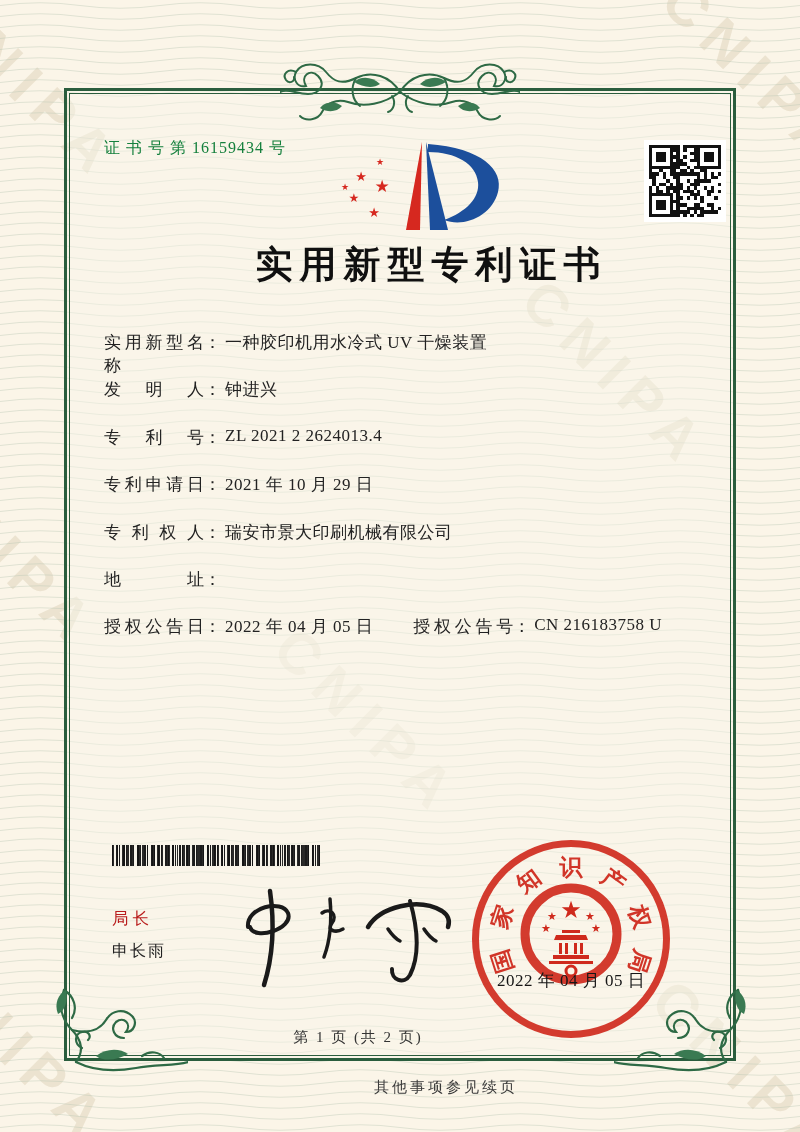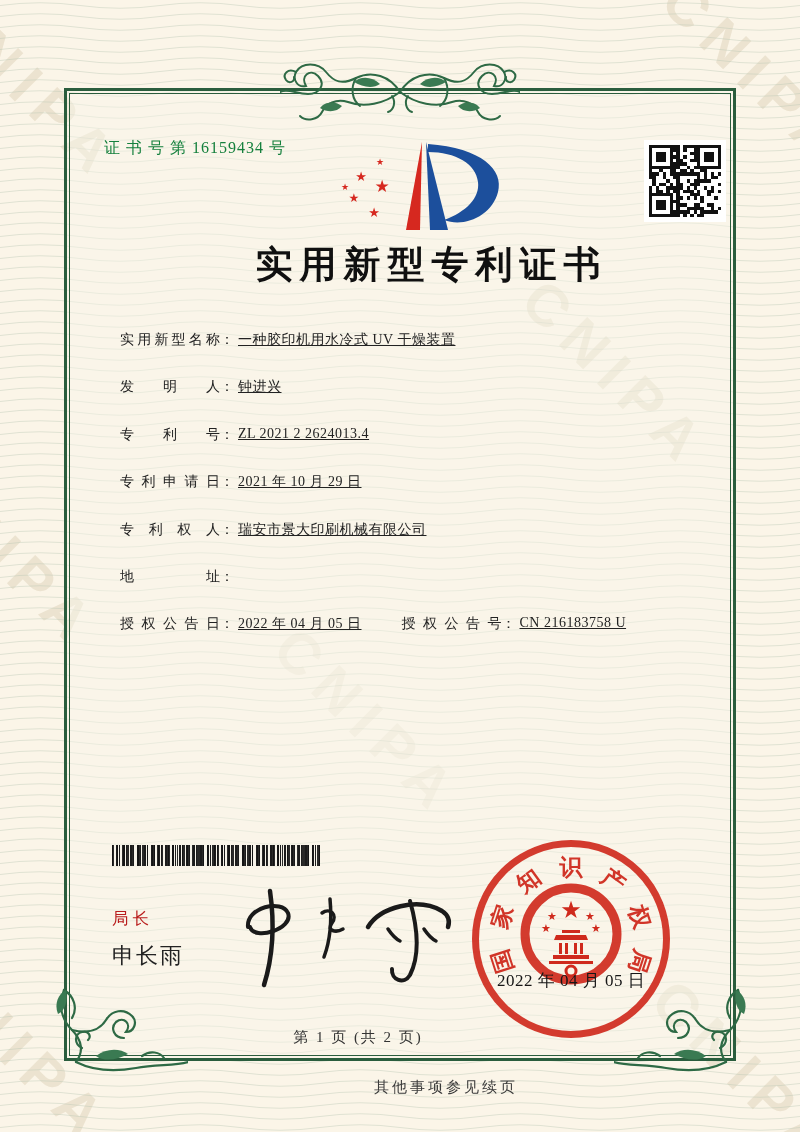--- a/index.html
+++ b/index.html
@@ -44,39 +44,39 @@
     position:absolute; left:644px; top:140px; width:82px; height:82px;
     background:#ffffff; padding:5px; box-sizing:border-box;
   }
   .qr-grid { display:grid; grid-template-columns:repeat(21,1fr); grid-template-rows:repeat(21,1fr); width:72px; height:72px; }
   .qr-grid i { display:block; }
   .qr-grid i.b { background:#111; }
   .title {
     position:absolute; left:0; top:240px; width:800px; text-align:center;
     font-size:37px; font-weight:bold; letter-spacing:7px; text-indent:7px; color:#101010;margin-left:28px;
   }
-  .fields { position:absolute; left:120px; top:331px; width:616px; font-size:14px; color:#222; }
+  .fields { position:absolute; left:104px; top:331px; width:616px; font-size:17px; color:#222; }
   .frow { height:47.4px; display:flex; align-items:flex-start; }
   .flabel { display:inline-block; width:100px; text-align:justify; text-align-last:justify; flex:none; }
   .colon { flex:none; margin-right:4px; }
-  .fvalue { letter-spacing:0.5px;text-decoration:underline; }
+  .fvalue { letter-spacing:0.5px; }
   .pair2 { margin-left:40px; display:flex; }
   .paras {
     position:absolute; left:104px; top:655px; width:608px;
     font-size:15px; line-height:23.6px; color:#2a2a2a; text-align:justify;
   }
   .paras p { margin:0; text-indent:2em; }
   .barcode {
     position:absolute; left:112px; top:845px; width:208px; height:21px;
     background:
       repeating-linear-gradient(90deg, rgba(20,20,20,0.9) 0 2px, transparent 2px 5px, rgba(20,20,20,0.9) 5px 6px, transparent 6px 10px, rgba(20,20,20,0.9) 10px 13px, transparent 13px 15px),
       repeating-linear-gradient(90deg, #1c1c1c 0 1px, #f6f3e9 1px 4px, #1c1c1c 4px 6px, #f6f3e9 6px 7px);
   }
   .signer-title { position:absolute; left:112px; top:908px; font-size:16.5px; letter-spacing:4px; color:#b91c1c; }
-  .signer-name  { position:absolute; left:112px; top:941px; font-size:22px; letter-spacing:2px; color:#222; }
+  .signer-name  { position:absolute; left:112px; top:941px; font-size:16px; letter-spacing:2px; color:#222; }
   .signature { position:absolute; left:222px; top:883px; }
   
   .seal { position:absolute; left:472px; top:840px; width:198px; height:198px; z-index:4; }
   .seal-ring {
     position:absolute; inset:0; border:7px solid rgba(207,42,29,0.92);
     border-radius:50%; box-sizing:border-box;
   }
   .seal-arc { position:absolute; inset:0; }
   .seal-char {
     position:absolute; left:50%; top:50%;

